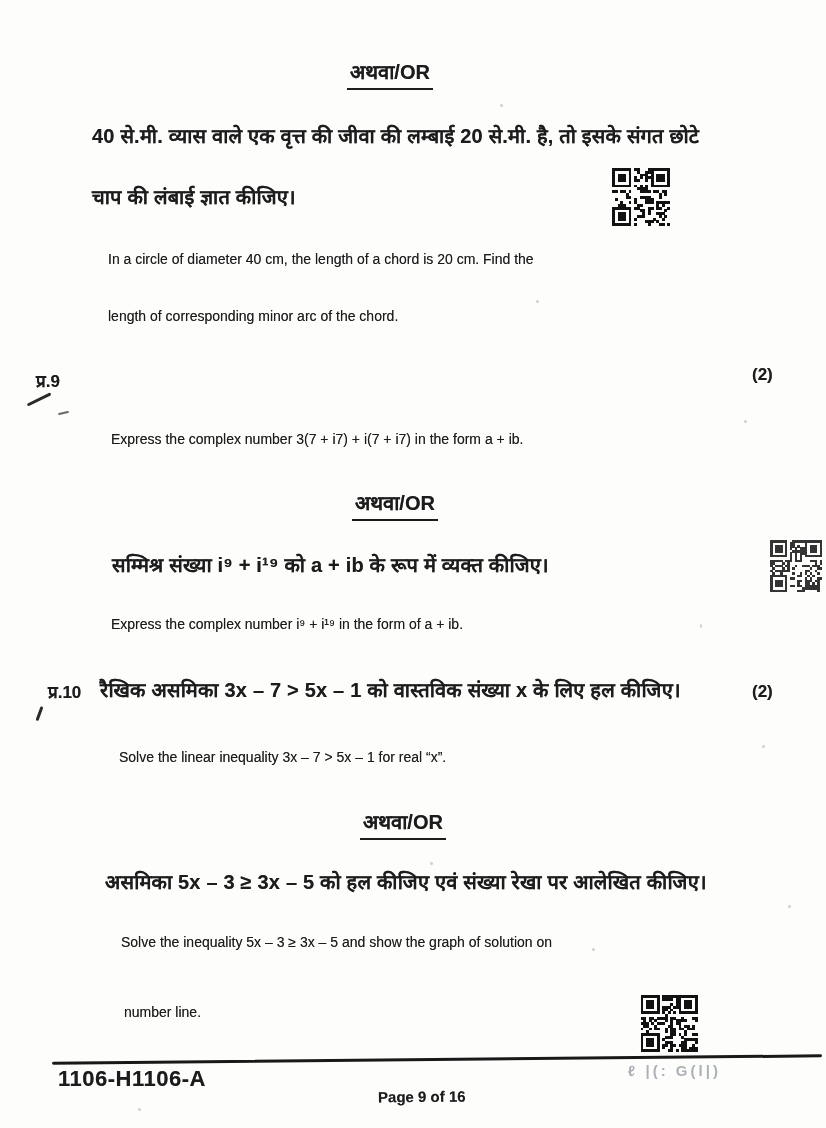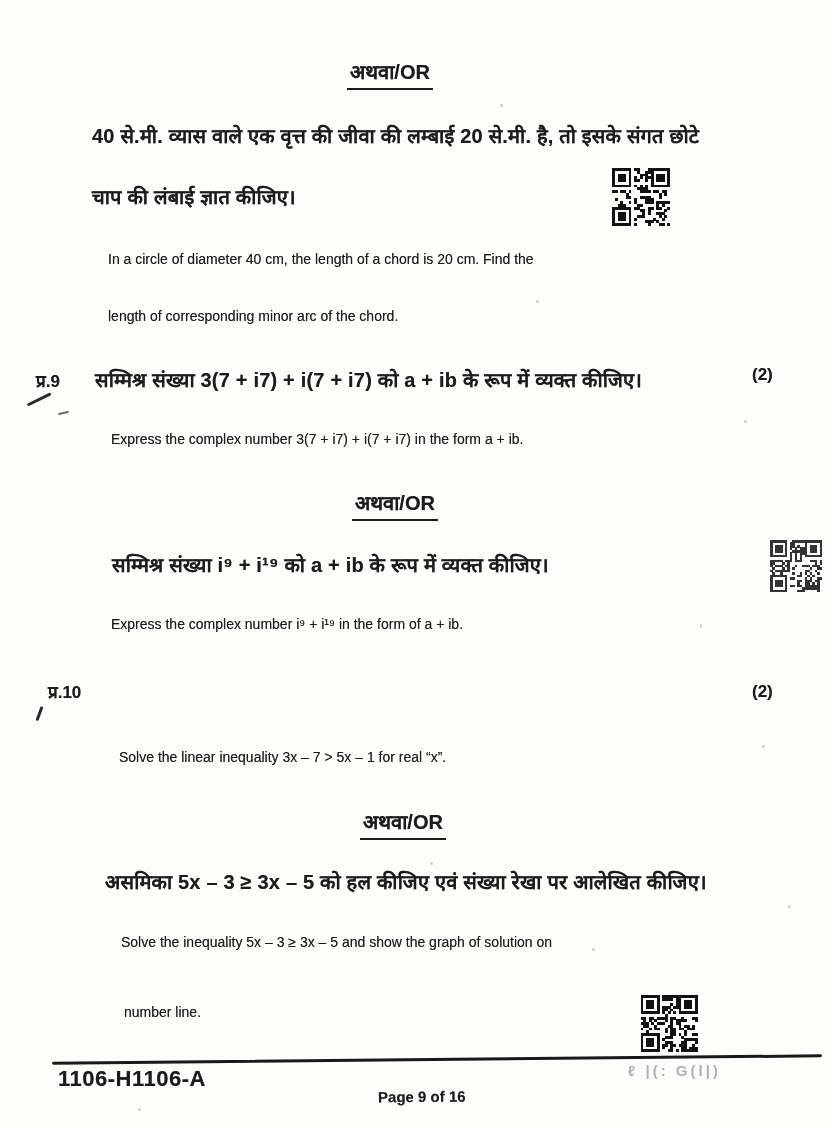--- a/index.html
+++ b/index.html
@@ -261,21 +261,20 @@
           <rect x="20" y="20" width="1.06" height="1.06"></rect>
         </g>
       </svg>
     </div>
   <div class="ln eng" style="left:92px;top:251px;">In a circle of diameter 40 cm, the length of a chord is 20 cm. Find the</div>
   <div class="ln eng" style="left:92px;top:308px;">length of corresponding minor arc of the chord.</div>
 
   <div class="ln qnum" style="left:36px;top:369px;">प्र.9</div>
   <div class="pen" style="left:26px;top:398px;width:26px;height:2.5px;transform:rotate(-26deg);"></div>
   <div class="pen" style="left:58px;top:412px;width:11px;height:2px;transform:rotate(-14deg);opacity:.7;"></div>
-  <div class="ln hindi" style="left:95px;top:366px;">सम्मिश्र संख्या 3(7 + i7) + i(7 + i7) को a + ib के रूप में व्यक्त कीजिए।</div>
   <div class="ln marks" style="left:752px;top:365px;">(2)</div>
   <div class="ln eng" style="left:95px;top:431px;">Express the complex number 3(7 + i7) + i(7 + i7) in the form a + ib.</div>
 
   <div class="orhead" style="left:352px;top:489px;">अथवा/OR</div>
 
   <div class="ln hindi" style="left:112px;top:551px;">सम्मिश्र संख्या i⁹ + i¹⁹ को a + ib के रूप में व्यक्त कीजिए।</div>
   <div class="qr" style="left:770px;top:540px;width:52px;height:52px;opacity:.85;">
       <svg viewBox="0 0 21 21" xmlns="http://www.w3.org/2000/svg" shape-rendering="crispEdges">
         <g fill="#121212">
           <rect x="0" y="0" width="1.06" height="1.06"></rect>
@@ -507,20 +506,21 @@
           <rect x="12" y="20" width="1.06" height="1.06"></rect>
           <rect x="13" y="20" width="1.06" height="1.06"></rect>
           <rect x="19" y="20" width="1.06" height="1.06"></rect>
         </g>
       </svg>
     </div>
   <div class="ln eng" style="left:95px;top:616px;">Express the complex number i⁹ + i¹⁹ in the form of a + ib.</div>
 
   <div class="ln qnum" style="left:40px;top:680px;margin-left:8px;">प्र.10</div>
   <div class="pen" style="left:38px;top:706px;width:2.5px;height:15px;transform:rotate(20deg);"></div>
+  <div class="ln hindi" style="left:100px;top:676px;">रैखिक असमिका 3x – 7 &gt; 5x – 1 को वास्तविक संख्या x के लिए हल कीजिए।</div>
   <div class="ln marks" style="left:752px;top:682px;">(2)</div>
   <div class="ln eng" style="left:103px;top:749px;">Solve the linear inequality 3x – 7 &gt; 5x – 1 for real “x”.</div>
 
   <div class="orhead" style="left:360px;top:808px;">अथवा/OR</div>
 
   <div class="ln hindi" style="left:105px;top:868px;">असमिका 5x – 3 ≥ 3x – 5 को हल कीजिए एवं संख्या रेखा पर आलेखित कीजिए।</div>
   <div class="ln eng" style="left:105px;top:934px;">Solve the inequality 5x – 3 ≥ 3x – 5 and show the graph of solution on</div>
   <div class="ln eng" style="left:108px;top:1004px;">number line.</div>
   <div class="qr" style="left:638px;top:995px;width:62px;height:57px;">
       <svg viewBox="0 0 21 21" xmlns="http://www.w3.org/2000/svg" shape-rendering="crispEdges">

